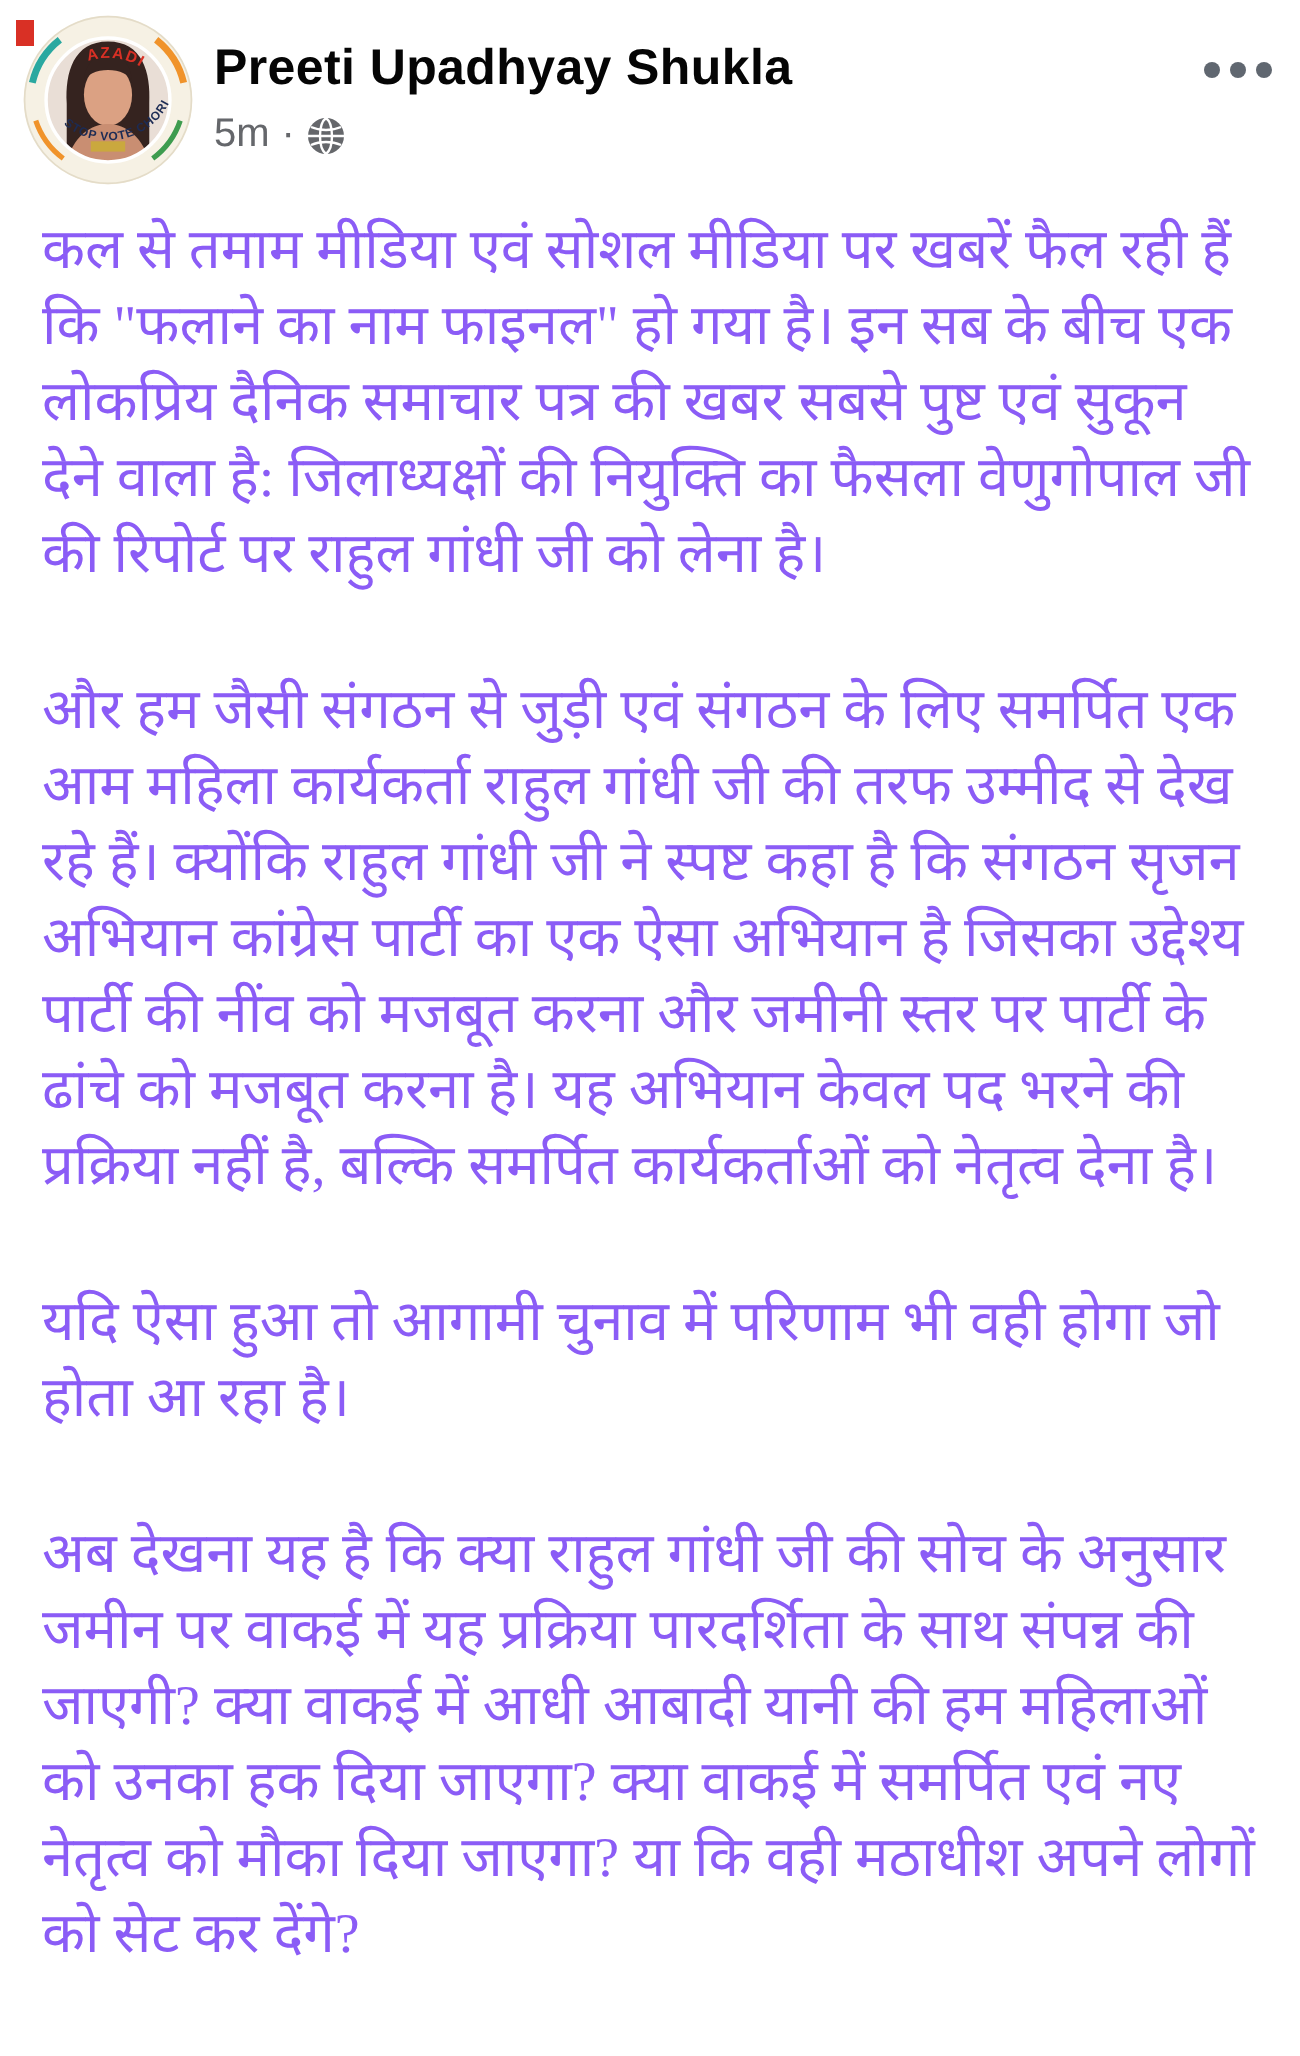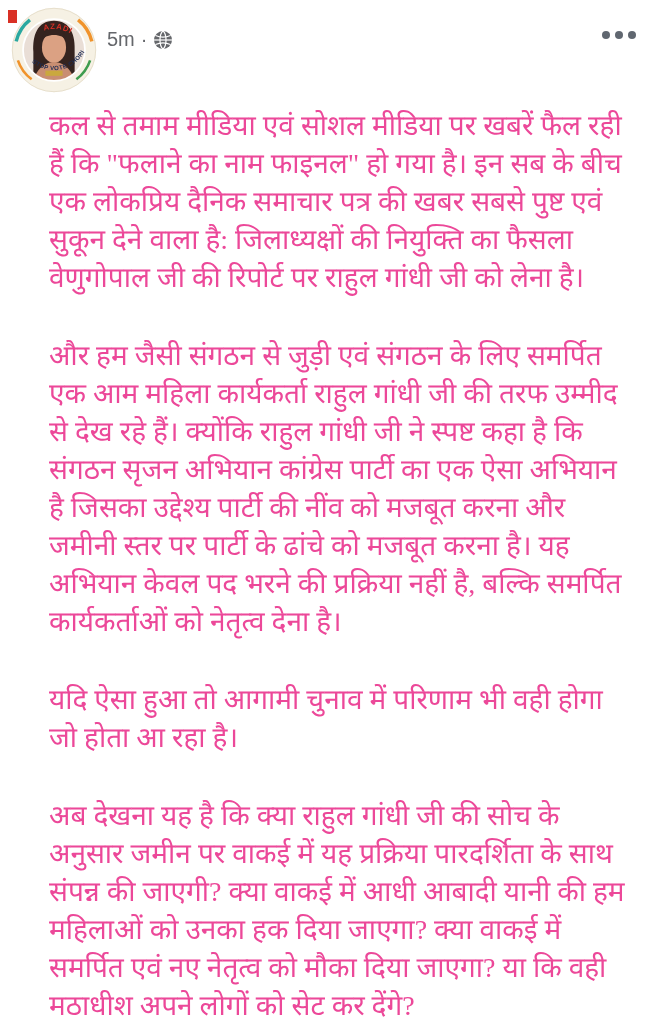--- a/index.html
+++ b/index.html
@@ -62,26 +62,25 @@
     padding-right: 0;
     cursor: pointer;
   }
   .more-button .dot {
     width: 8px;
     height: 8px;
     border-radius: 50%;
     background: #606770;
   }
   .body {
-    padding: 14px 20px 0 32px;
+    padding: 14px 20px 0 21px;
     font-family: "Liberation Serif", "DejaVu Serif", serif;
     font-size: 28px;
     line-height: 38px;
-    color: #ec4899;
-    margin-left: 17px;
+    color: #8b5cf6;
   }
   .body p { margin: 0 0 40px 0; }
   .body p:last-child { margin-bottom: 0; }
 </style>
 </head>
 <body>
 
 <div class="post">
 
   <div class="header">
@@ -114,20 +113,21 @@
         <text font-size="9" font-weight="bold" fill="#d93025" letter-spacing="1">
           <textPath href="#arcTop" startOffset="38%">AZADI</textPath>
         </text>
         <text font-size="7" font-weight="bold" fill="#1c2b54" letter-spacing="0.5">
           <textPath href="#arcBot" startOffset="22%">STOP VOTE CHORI</textPath>
         </text>
       </svg>
     </div>
 
     <div class="header-info">
+      <div class="name">Preeti Upadhyay Shukla</div>
       <div class="meta">
         <span>5m</span>
         <span class="sep">·</span>
         <svg class="globe-icon" width="20" height="20" viewBox="0 0 20 20">
           <circle cx="10" cy="10" r="9" fill="#65676b"></circle>
           <path d="M10,1 C6,4 6,16 10,19 C14,16 14,4 10,1 Z" fill="none" stroke="#ffffff" stroke-width="1.2"></path>
           <line x1="1" y1="10" x2="19" y2="10" stroke="#ffffff" stroke-width="1.2"></line>
           <path d="M2.5,5.5 C7,7.5 13,7.5 17.5,5.5" fill="none" stroke="#ffffff" stroke-width="1.2"></path>
           <path d="M2.5,14.5 C7,12.5 13,12.5 17.5,14.5" fill="none" stroke="#ffffff" stroke-width="1.2"></path>
         </svg>

